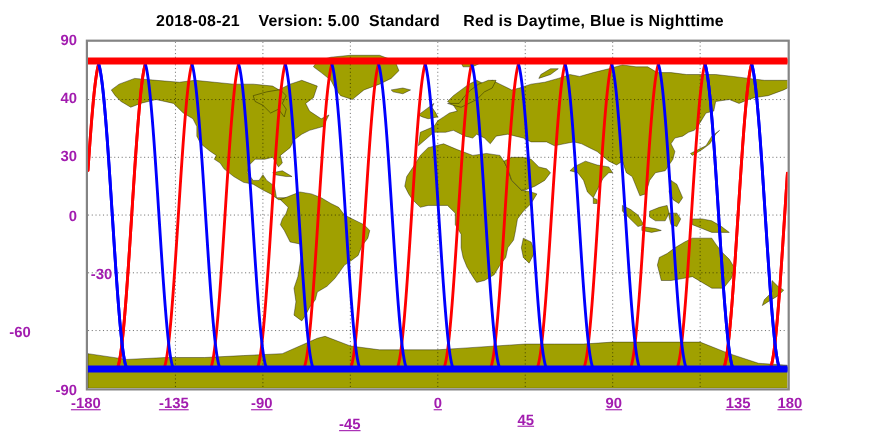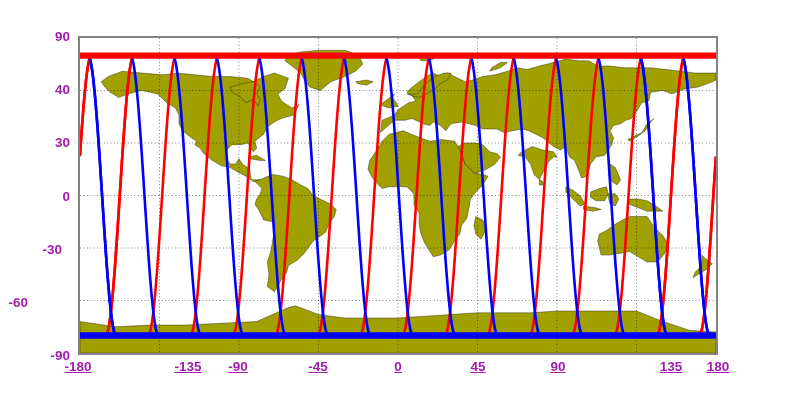--- a/index.html
+++ b/index.html
@@ -57,20 +57,21 @@
   .xlabel {
     transform: translateX(-50%);
     text-decoration: underline;
   }
 </style>
 </head>
 <body>
 
 <div id="root">
 
+  <div id="title">2018-08-21    Version: 5.00  Standard     Red is Daytime, Blue is Nighttime</div>
 
   <div id="plot-frame">
     <svg id="plot-svg" width="636" height="315" viewBox="0 0 360 180" preserveAspectRatio="none">
       <g id="land-layer">
           <polygon points="12.00,25.00 16.00,22.00 24.00,19.00 35.00,20.00 47.00,21.00 55.00,20.00 65.00,21.00 75.00,22.00 85.00,22.00 95.00,23.00 100.00,26.00 102.00,28.00 100.00,32.00 102.00,35.00 101.00,39.00 98.00,35.00 94.00,37.00 90.00,33.00 86.00,31.00 85.00,28.00 92.00,26.00 98.00,25.00 104.00,22.00 110.00,20.00 118.00,23.00 116.00,29.00 112.00,32.00 114.00,36.00 120.00,40.00 124.00,38.00 121.00,44.00 114.00,46.00 110.00,48.00 106.00,51.00 104.00,55.00 99.00,59.00 100.00,63.00 98.00,65.00 95.00,60.00 91.00,61.00 86.00,61.00 83.00,64.00 82.00,68.00 85.00,72.00 88.00,72.00 90.00,69.00 92.00,72.00 96.00,75.00 97.00,81.00 102.00,81.00 103.00,82.00 98.00,82.00 94.00,79.00 90.00,77.00 85.00,74.00 80.00,73.00 75.00,70.00 70.00,66.00 68.00,63.00 65.00,61.00 66.00,59.00 63.00,57.00 58.00,53.00 56.00,49.00 56.00,44.00 54.00,40.00 49.00,37.00 44.00,32.00 35.00,30.00 27.00,32.00 22.00,34.00 17.00,31.00 14.00,28.00 12.00,25.00" fill="#A0A000" stroke="#000000" stroke-width="0.35" vector-effect="non-scaling-stroke"></polygon>
           <polygon points="135.00,7.00 150.00,7.00 158.00,10.00 160.00,15.00 156.00,19.00 150.00,22.00 142.00,25.00 136.00,30.00 130.00,28.00 127.00,24.00 125.00,20.00 120.00,16.00 116.00,13.00 118.00,10.00 125.00,8.00 135.00,7.00" fill="#A0A000" stroke="#000000" stroke-width="0.35" vector-effect="non-scaling-stroke"></polygon>
           <polygon points="99.00,82.00 104.00,80.00 109.00,78.00 115.00,79.00 120.00,81.00 125.00,84.00 129.00,86.00 132.00,90.00 136.00,92.00 142.00,95.00 145.00,98.00 144.00,102.00 141.00,106.00 139.00,111.00 135.00,114.00 132.00,116.00 127.00,123.00 123.00,127.00 118.00,130.00 117.00,134.00 114.00,138.00 112.00,142.00 110.00,145.00 106.00,142.00 107.00,135.00 106.00,128.00 108.00,122.00 109.00,116.00 110.00,110.00 109.00,105.00 104.00,104.00 101.00,98.00 99.00,95.00 100.00,92.00 102.00,89.00 103.00,86.00 99.00,82.00" fill="#A0A000" stroke="#000000" stroke-width="0.35" vector-effect="non-scaling-stroke"></polygon>
           <polygon points="163.00,75.00 164.00,70.00 168.00,64.00 171.00,59.00 175.00,55.00 183.00,53.00 190.00,56.00 198.00,59.00 205.00,58.00 212.00,59.00 214.00,62.00 216.00,66.00 218.00,72.00 223.00,77.00 228.00,78.00 231.00,79.00 228.00,84.00 224.00,88.00 221.00,92.00 220.00,98.00 219.00,103.00 216.00,107.00 215.00,112.00 212.00,116.00 209.00,121.00 204.00,124.00 200.00,125.00 198.00,122.00 195.00,117.00 193.00,112.00 192.00,107.00 192.00,100.00 189.00,95.00 189.00,89.00 185.00,85.00 180.00,85.00 175.00,85.00 171.00,86.00 167.00,82.00 165.00,79.00 163.00,75.00" fill="#A0A000" stroke="#000000" stroke-width="0.35" vector-effect="non-scaling-stroke"></polygon>
           <polygon points="214.00,62.00 218.00,60.00 224.00,60.00 228.00,61.00 232.00,65.00 236.00,66.00 238.00,68.00 235.00,72.00 230.00,75.00 225.00,77.00 223.00,77.00 218.00,72.00 216.00,66.00 214.00,62.00" fill="#A0A000" stroke="#000000" stroke-width="0.35" vector-effect="non-scaling-stroke"></polygon>
           <polygon points="170.00,54.00 178.00,47.00 184.00,47.00 188.00,46.00 194.00,49.00 198.00,50.00 200.00,48.00 204.00,50.00 207.00,53.00 210.00,49.00 216.00,48.00 220.00,49.00 224.00,50.00 228.00,52.00 232.00,52.00 236.00,52.00 240.00,54.00 245.00,53.00 250.00,52.00 254.00,53.00 258.00,55.00 262.00,57.00 268.00,62.00 272.00,64.00 275.00,62.00 277.00,68.00 280.00,70.00 284.00,80.00 287.00,79.00 289.00,72.00 292.00,68.00 297.00,67.00 301.00,61.00 302.00,57.00 300.00,53.00 302.00,50.00 306.00,49.00 309.00,47.00 312.00,46.00 315.00,42.00 318.00,37.00 322.00,36.00 323.00,31.00 330.00,30.00 335.00,32.00 340.00,30.00 343.00,29.00 350.00,28.00 358.00,25.00 360.00,24.00 360.00,20.00 355.00,20.00 348.00,20.00 340.00,19.00 332.00,18.00 323.00,17.00 315.00,17.00 308.00,17.00 300.00,16.00 293.00,16.00 288.00,13.00 282.00,13.00 275.00,12.00 268.00,14.00 260.00,16.00 253.00,18.00 248.00,17.00 242.00,19.00 235.00,21.00 228.00,22.00 222.00,24.00 218.00,25.00 212.00,22.00 208.00,20.00 204.00,22.00 200.00,20.00 196.00,22.00 192.00,25.00 188.00,28.00 185.00,31.00 188.00,33.00 190.00,36.00 186.00,37.00 183.00,39.00 180.00,41.00 178.00,44.00 171.00,47.00 170.00,54.00" fill="#A0A000" stroke="#000000" stroke-width="0.35" vector-effect="non-scaling-stroke"></polygon>
@@ -159,29 +160,29 @@
           <path d="M0,171.10L360,171.10" fill="none" stroke="#0000FF" stroke-width="2.4" stroke-linecap="round" vector-effect="non-scaling-stroke"></path>
         </g>
     </svg>
   </div>
 
   <div id="yaxis">
       <div class="axis-label ylabel" style="right: 730px; top: 36px;">90</div>
       <div class="axis-label ylabel" style="right: 730px; top: 89.1667px;">40</div>
       <div class="axis-label ylabel" style="right: 730px; top: 142.333px; margin-left: 26px;">30</div>
       <div class="axis-label ylabel" style="right: 730px; top: 195.5px;">0</div>
-      <div class="axis-label ylabel" style="right: 738px; top: 248.667px;">-30</div>
+      <div class="axis-label ylabel" style="right: 698px; top: 248.667px;">-30</div>
       <div class="axis-label ylabel" style="right: 772px; top: 301.833px;">-60</div>
       <div class="axis-label ylabel" style="right: 730px; top: 355px;">-90</div>
     </div>
   <div id="xaxis">
       <div class="axis-label xlabel" style="left: 78px; top: 359px;">-180</div>
-      <div class="axis-label xlabel" style="left: 158px; top: 359px; margin-left: 30px;">-135</div>
+      <div class="axis-label xlabel" style="left: 158px; top: 359px;">-135</div>
       <div class="axis-label xlabel" style="left: 238px; top: 359px;">-90</div>
-      <div class="axis-label xlabel" style="left: 318px; top: 359px;">-45</div>
+      <div class="axis-label xlabel" style="left: 318px; top: 378px;">-45</div>
       <div class="axis-label xlabel" style="left: 398px; top: 359px;">0</div>
-      <div class="axis-label xlabel" style="left: 478px; top: 359px;">45</div>
+      <div class="axis-label xlabel" style="left: 478px; top: 374px;">45</div>
       <div class="axis-label xlabel" style="left: 558px; top: 359px;">90</div>
       <div class="axis-label xlabel" style="left: 638px; top: 359px; margin-left: 33px;">135</div>
       <div class="axis-label xlabel" style="left: 718px; top: 359px;">180</div>
     </div>
 
 </div>
 
 </body></html>

